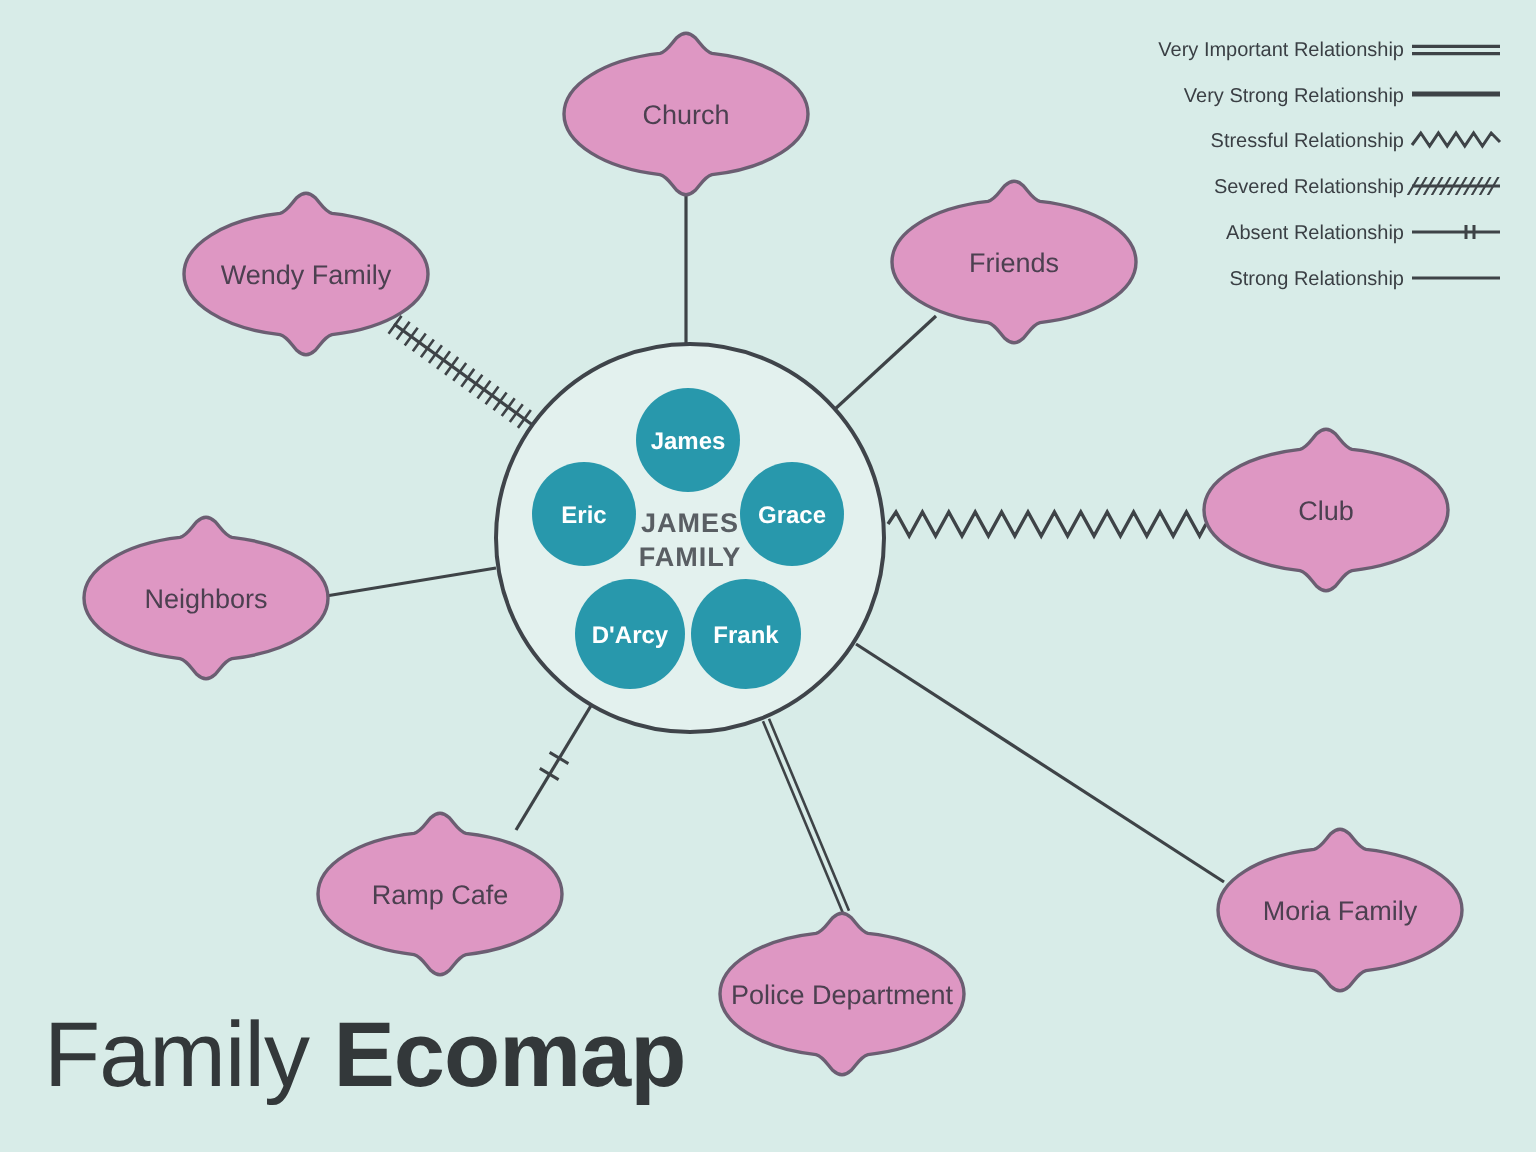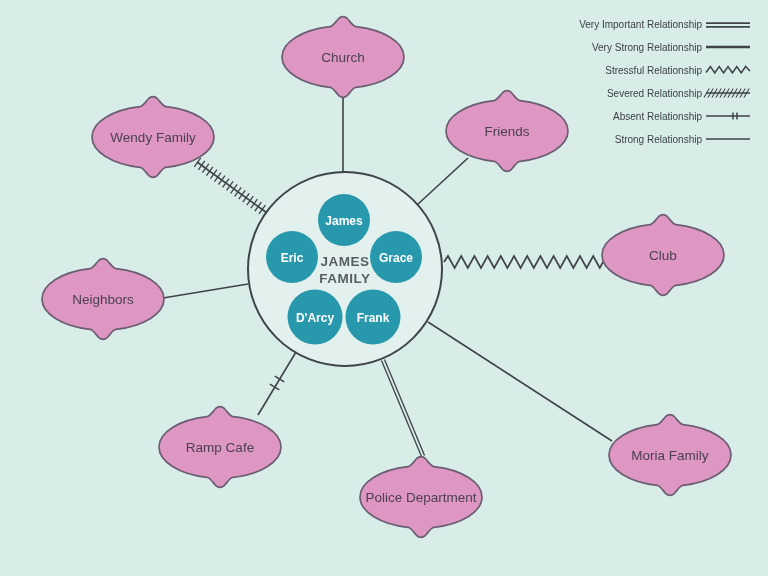--- a/index.html
+++ b/index.html
@@ -154,13 +154,14 @@
       <use href="#bubbleShape" class="bubble" transform="translate(421,497)"></use>
       <text class="bubble-label" x="421" y="502">Police Department</text>
     </g>
     <g>
       <use href="#bubbleShape" class="bubble" transform="translate(670,455)"></use>
       <text class="bubble-label" x="670" y="460">Moria Family</text>
     </g>
   </g>
 </svg>
 
+  <div class="title"><span>Family </span><span class="bold">Ecomap</span></div>
 </div>
 
 </body></html>

